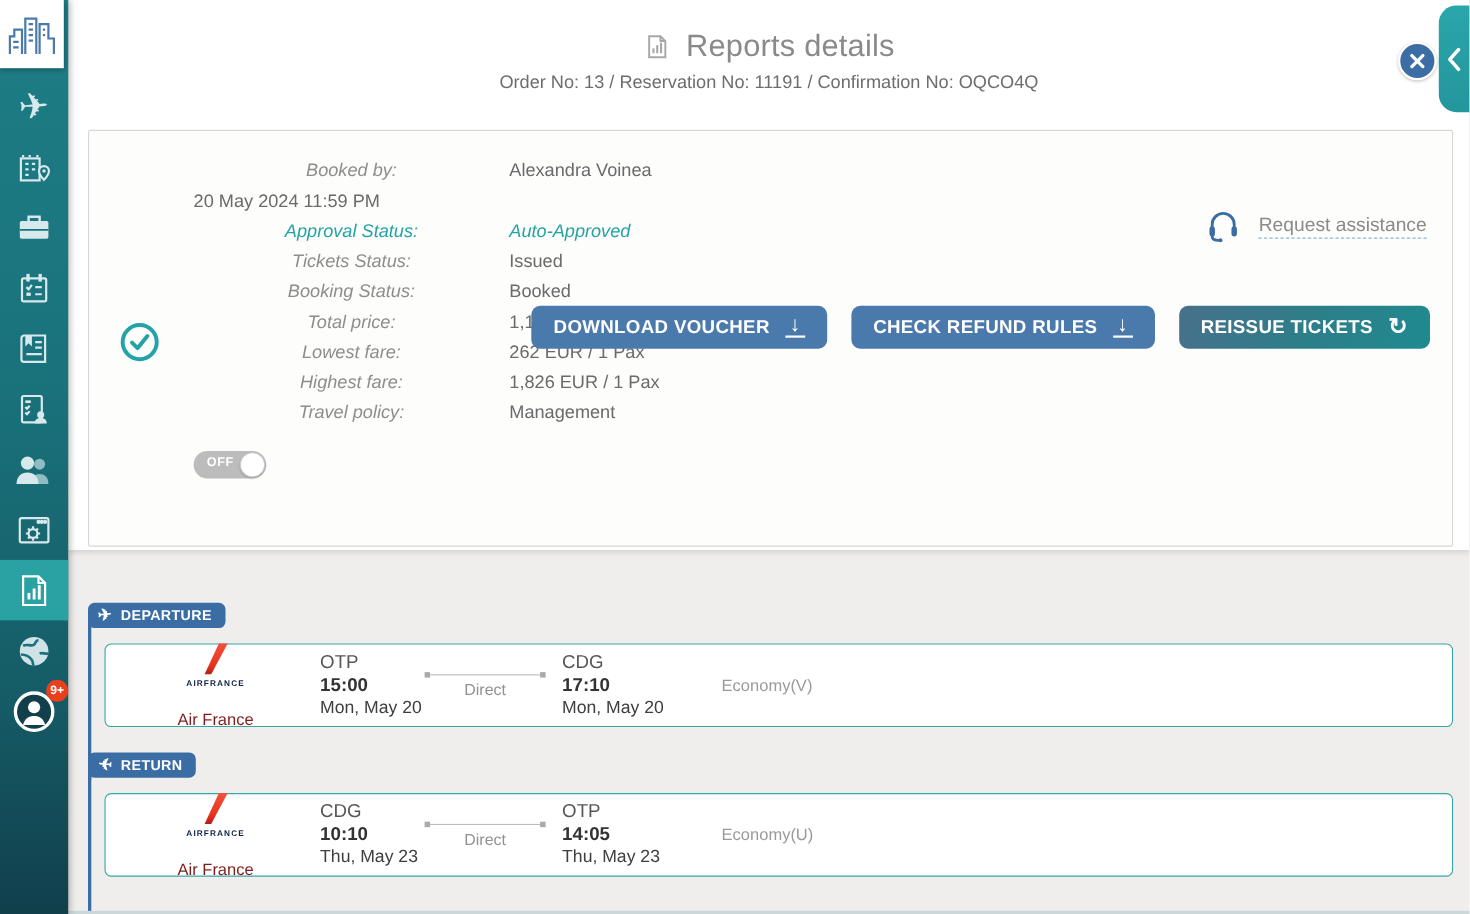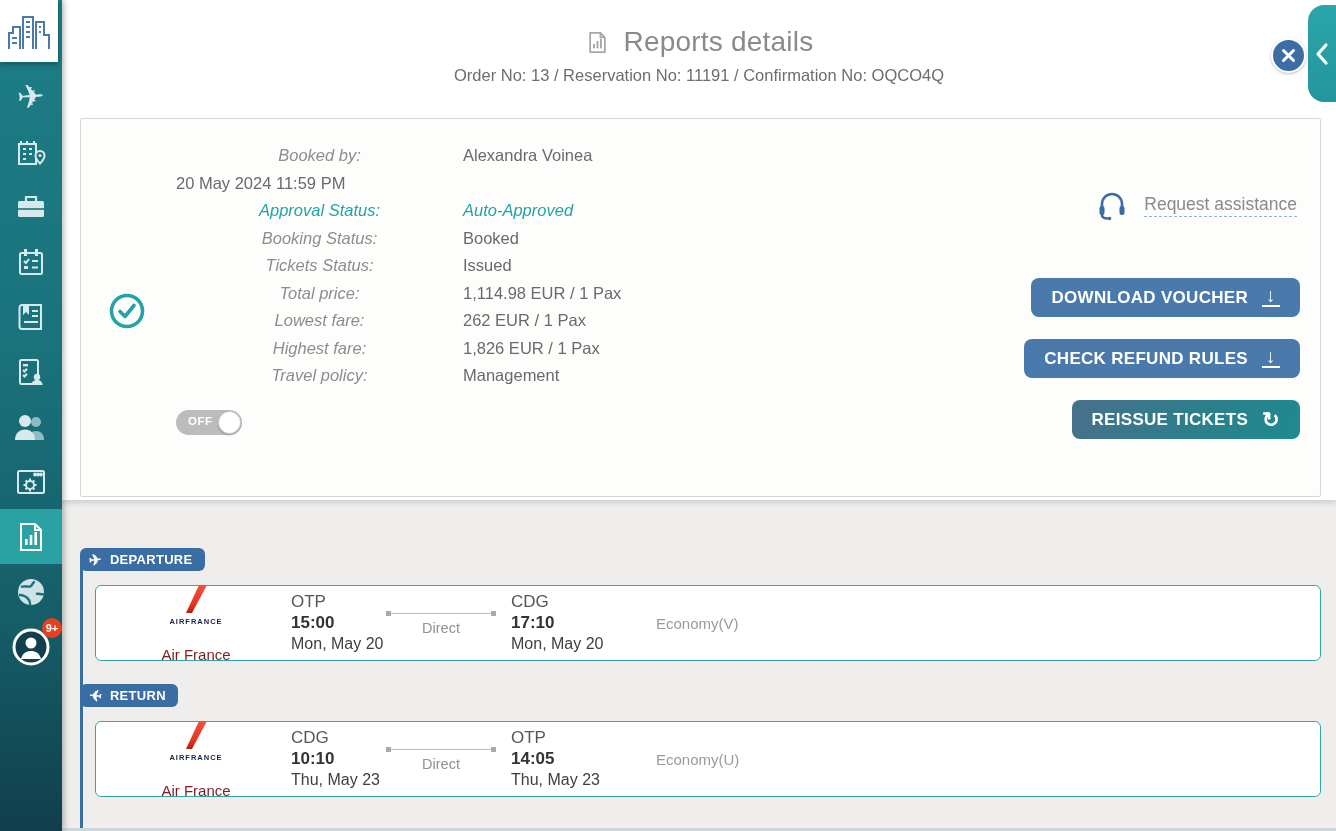--- a/index.html
+++ b/index.html
@@ -51,21 +51,21 @@
   .toggle { position:relative; width:66px; height:25px; background:#bcbcbc; border-radius:13px; cursor:pointer; }
   .toggle .t-label { position:absolute; left:12px; top:5px; color:#fff; font-size:11.5px; font-weight:bold; letter-spacing:.5px; }
   .toggle .knob { position:absolute; right:1px; top:1px; width:23px; height:23px; background:#fff; border:1px solid #c9c9c9;
     border-radius:50%; box-shadow:0 1px 2px rgba(0,0,0,.2); }
   .toggle-label { font-size:14.5px; color:#8a8a8a; letter-spacing:.3px; }
 
   .assist { position:absolute; right:23px; top:68px; display:flex; align-items:center; gap:14px; }
   .assist-link { font-size:17.5px; color:#8a8a8a; border-bottom:1.5px dashed #8fb4d6; padding-bottom:1px;
     text-decoration:none; cursor:pointer; }
 
-  .btn-col { position:absolute; right:20px; top:159px; display:flex; flex-direction:column; align-items:flex-end; gap:22px; }
+  .btn-col { position:absolute; right:20px; top:159px; display:flex; flex-direction:row; align-items:flex-end; gap:22px; }
   .btn { height:39px; border:none; border-radius:8px; color:#fff; font-weight:bold; font-size:17px; letter-spacing:.3px;
     display:flex; align-items:center; justify-content:center; gap:14px; padding:0 20px; cursor:pointer;
     font-family:"Liberation Sans", sans-serif; }
   .btn.blue { background:#4a7aab; }
   .btn.teal { background:linear-gradient(115deg,#48708a 0%,#2c7f8a 55%,#1f8a90 100%); }
   .dl-ico { display:inline-block; width:18px; text-align:center; border-bottom:2.5px solid #fff; line-height:.85;
     font-size:19px; font-weight:bold; padding-bottom:1px; }
   .rf-ico { font-size:21px; font-weight:bold; line-height:1; }
 
   
@@ -255,26 +255,26 @@
           <span class="val">Alexandra Voinea</span>
         </div>
       <div class="row">
           <span class="val">20 May 2024 11:59 PM</span>
         </div>
       <div class="row accent">
           <span class="lab">Approval Status:</span>
           <span class="val">Auto-Approved</span>
         </div>
       <div class="row">
+          <span class="lab">Tickets Status:</span>
+          <span class="val">Issued</span>
+        </div>
+      <div class="row">
           <span class="lab">Booking Status:</span>
           <span class="val">Booked</span>
-        </div>
-      <div class="row">
-          <span class="lab">Tickets Status:</span>
-          <span class="val">Issued</span>
         </div>
       <div class="row">
           <span class="lab">Total price:</span>
           <span class="val">1,114.98 EUR / 1 Pax</span>
         </div>
       <div class="row">
           <span class="lab">Lowest fare:</span>
           <span class="val">262 EUR / 1 Pax</span>
         </div>
       <div class="row">

